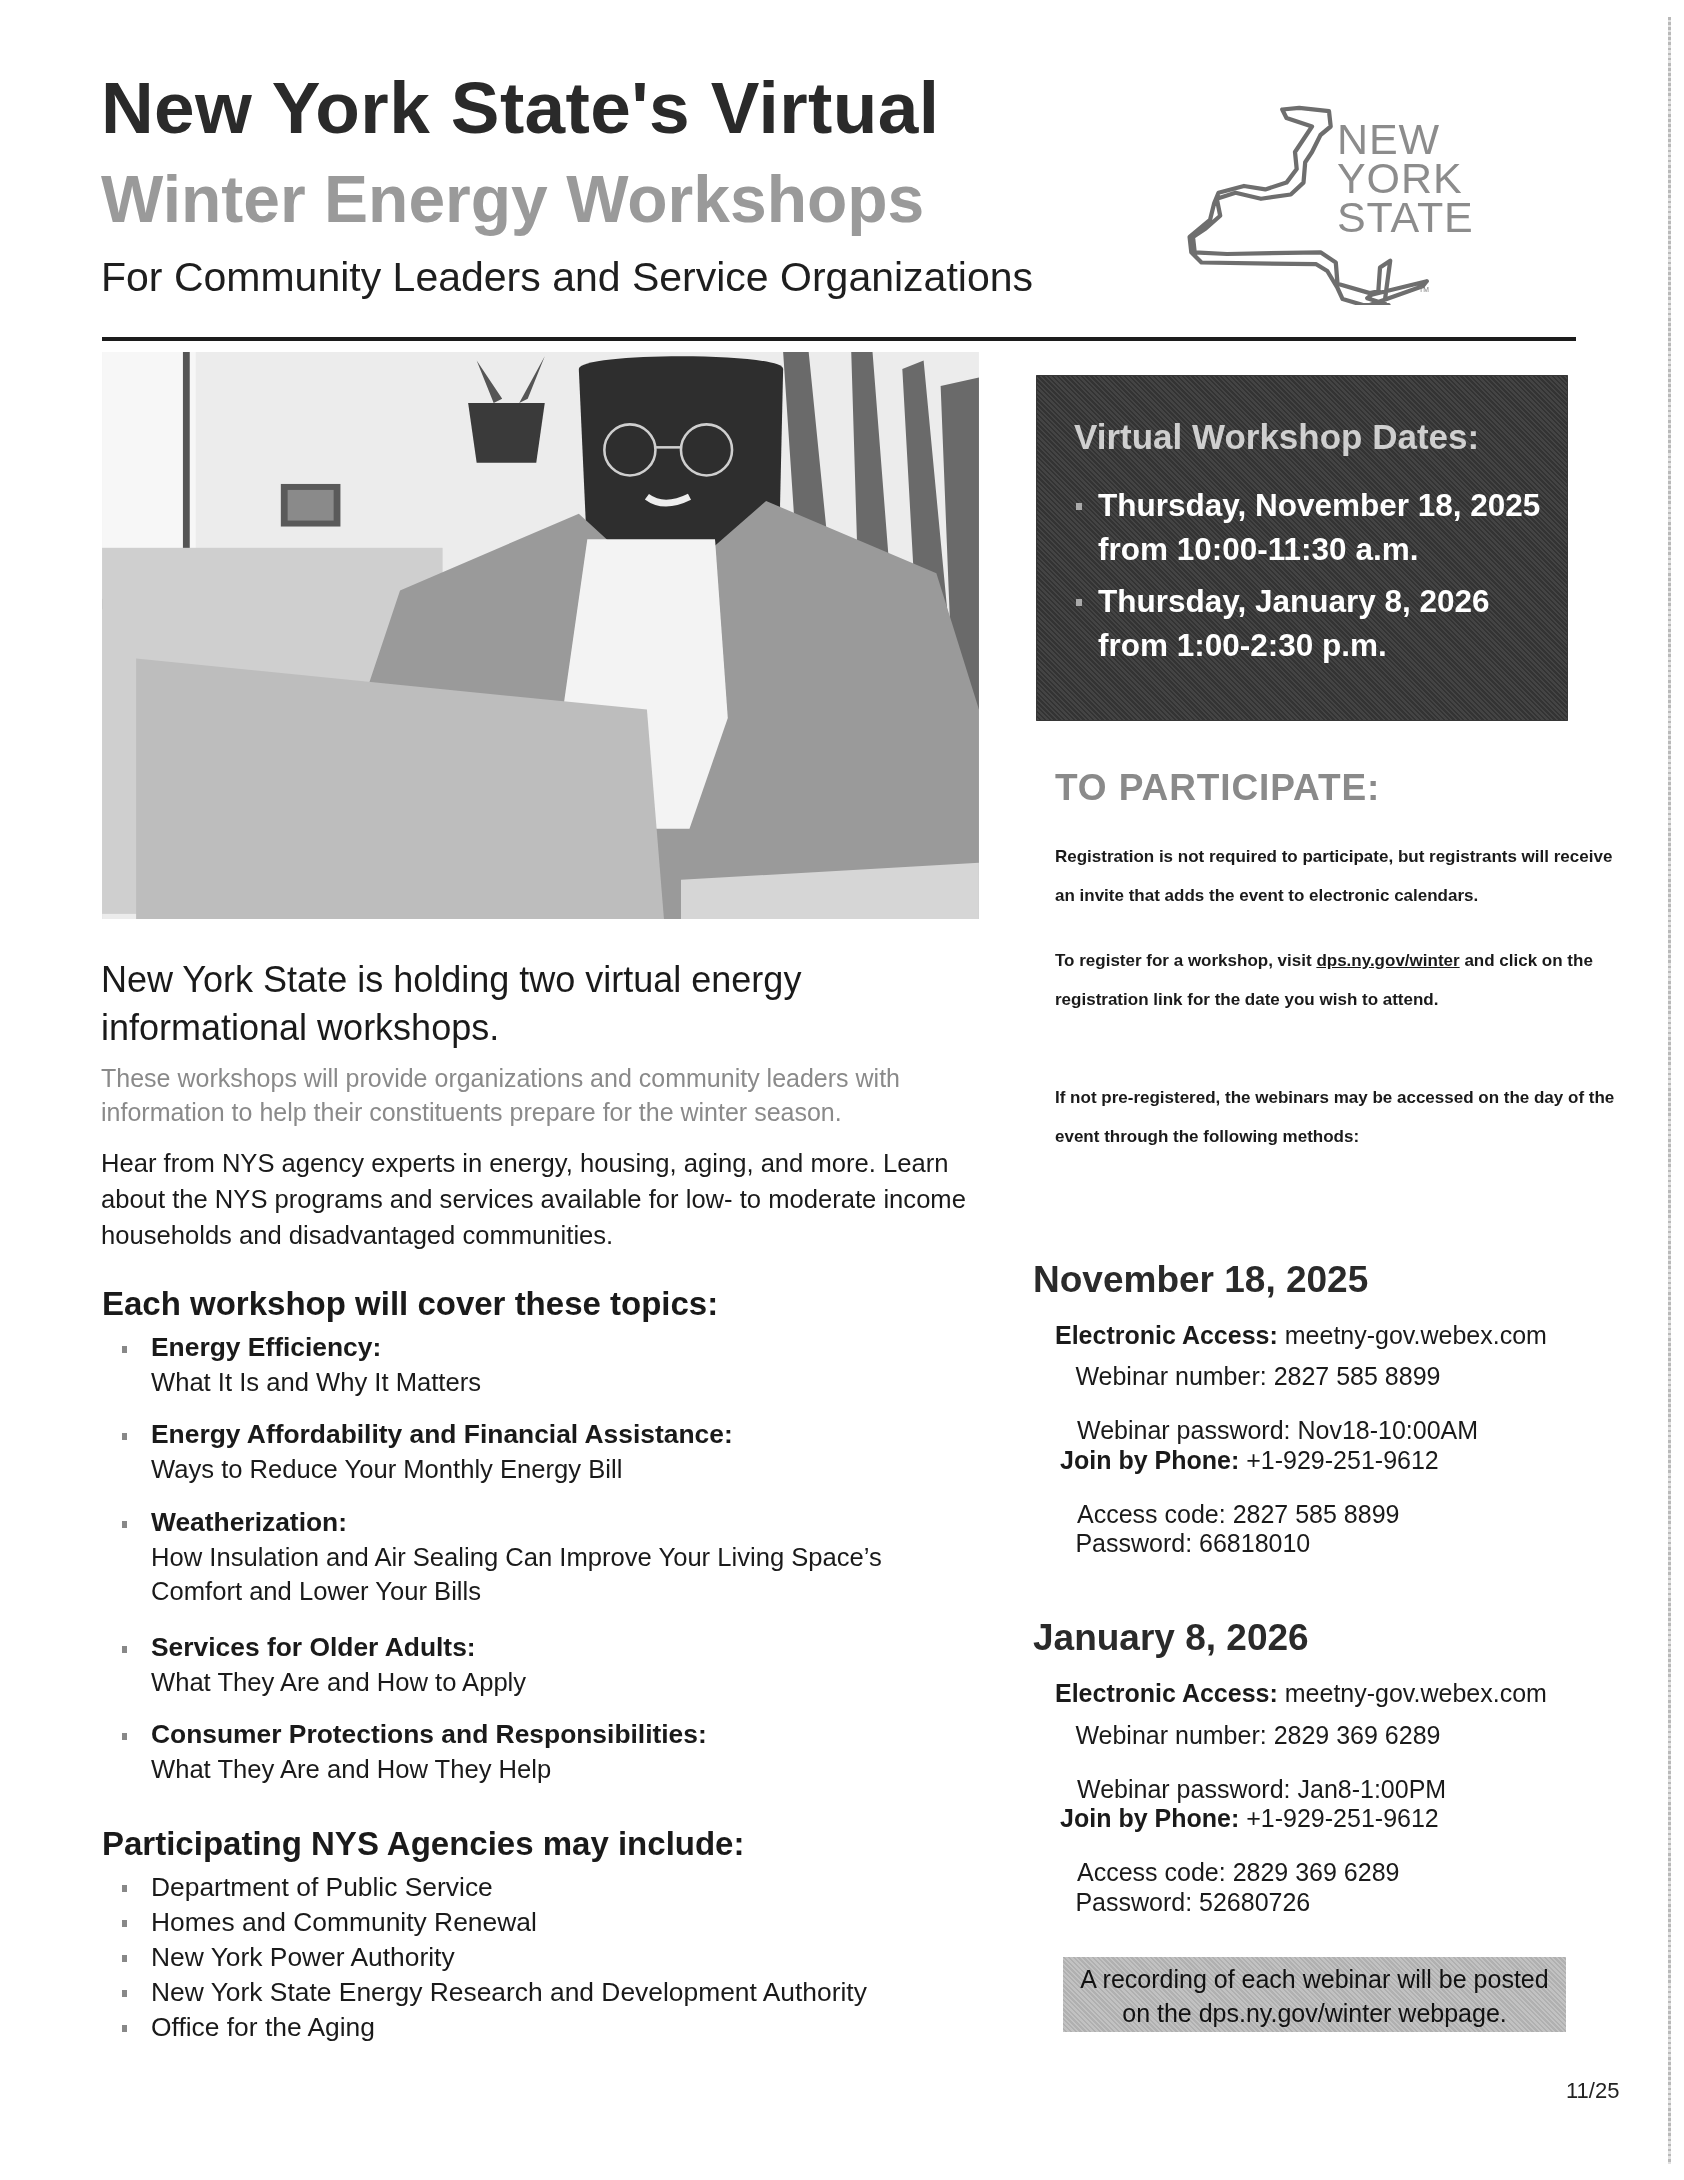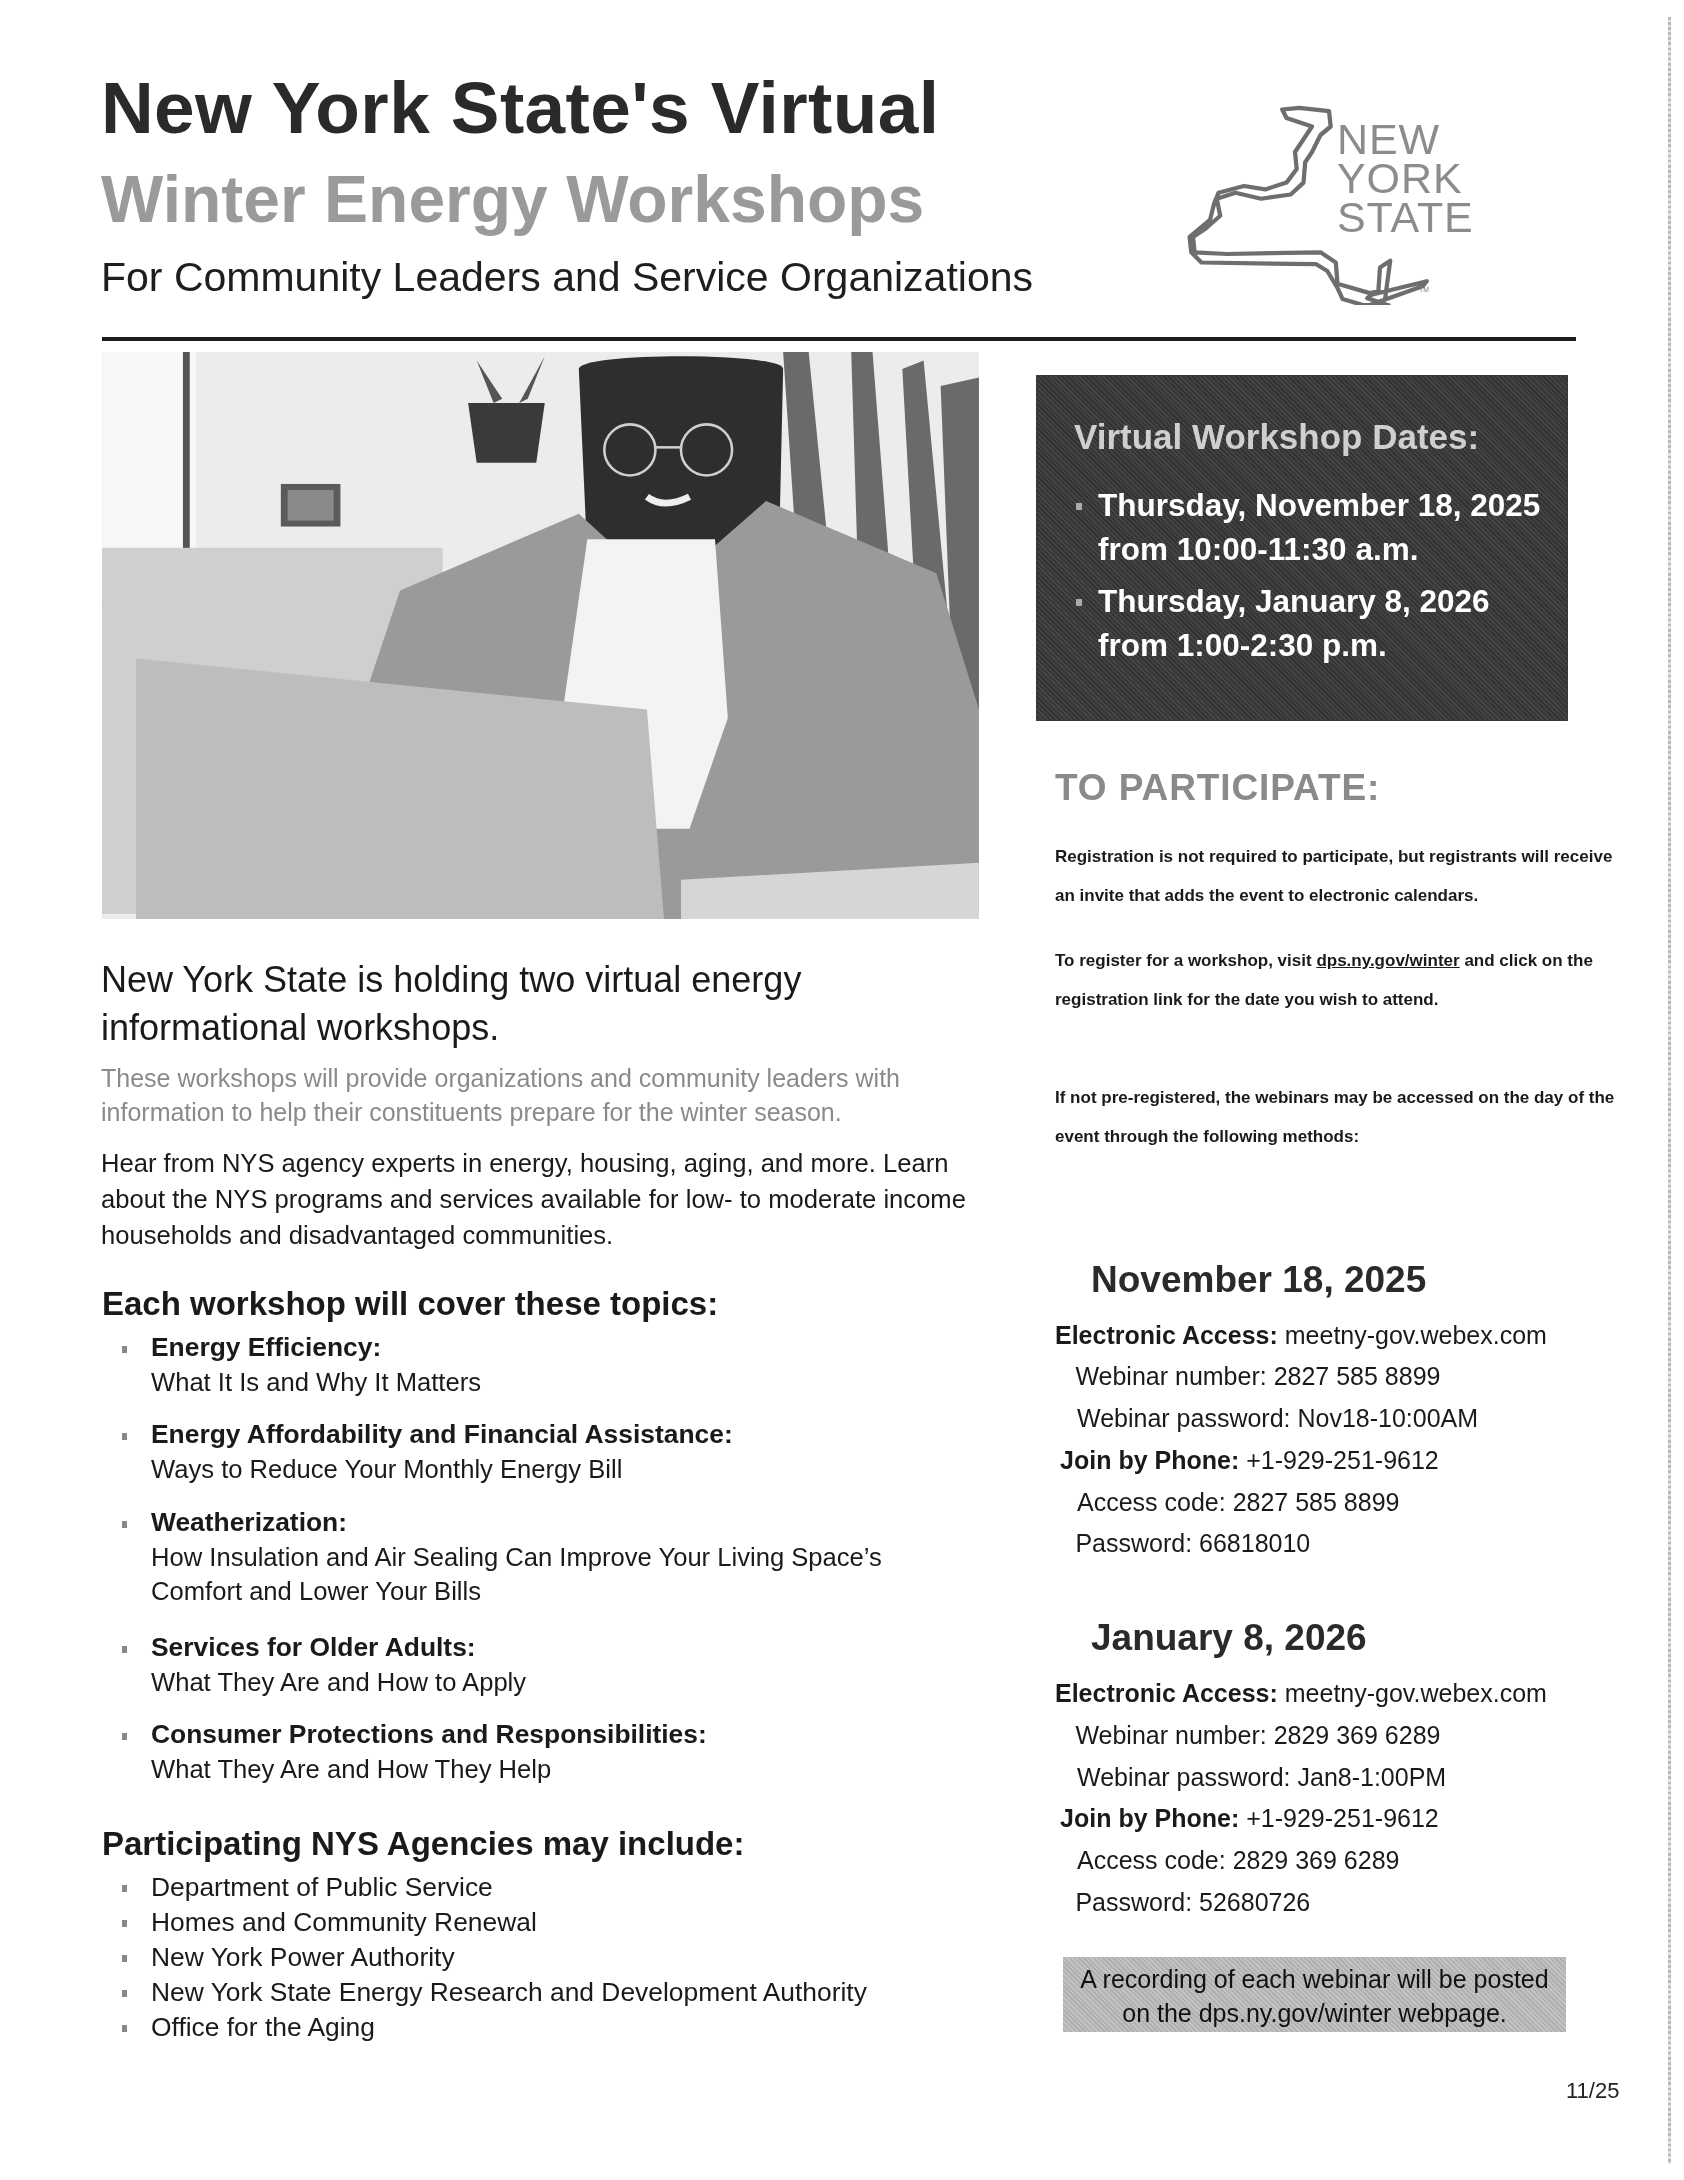--- a/index.html
+++ b/index.html
@@ -57,26 +57,26 @@
     left:1055px; top:767px; font-size:37px; font-weight:bold; color:#8a8a8a;
     letter-spacing:0.9px; white-space:nowrap;
   }
   .p-block {
     left:1055px; width:579px; font-size:17px; font-weight:bold; color:#1a1a1a;
     line-height:39px;
   }
   .p-block a { color:#1a1a1a; text-decoration:underline; }
 
   .date-h {
-    left:1091px; font-size:37px; font-weight:bold; color:#2a2a2a; white-space:nowrap;
+    left:1033px; font-size:37px; font-weight:bold; color:#2a2a2a; white-space:nowrap;
   }
   .acc-line { left:1055px; font-size:25px; color:#1a1a1a; white-space:nowrap; line-height:32px; }
   .acc-line b { font-weight:bold; }
   .indent1 { padding-left:20.4px; }
-  .indent2 { padding-left:22px; }
+  .indent2 { padding-left:22px;margin-top:12px; }
 
   .recording-box {
     left:1063px; top:1957px; width:503px; height:75px;
     background:#b9b9b9;
     background-image:repeating-linear-gradient(45deg,#c2c2c2 0 1.7px,#b0b0b0 1.7px 3.4px);
     text-align:center; font-size:25px; line-height:34px; color:#111;
     padding-top:5.1px; box-sizing:border-box;
   }
   .page-num { left:1566px; top:2078px; font-size:22px; color:#222; }
 

